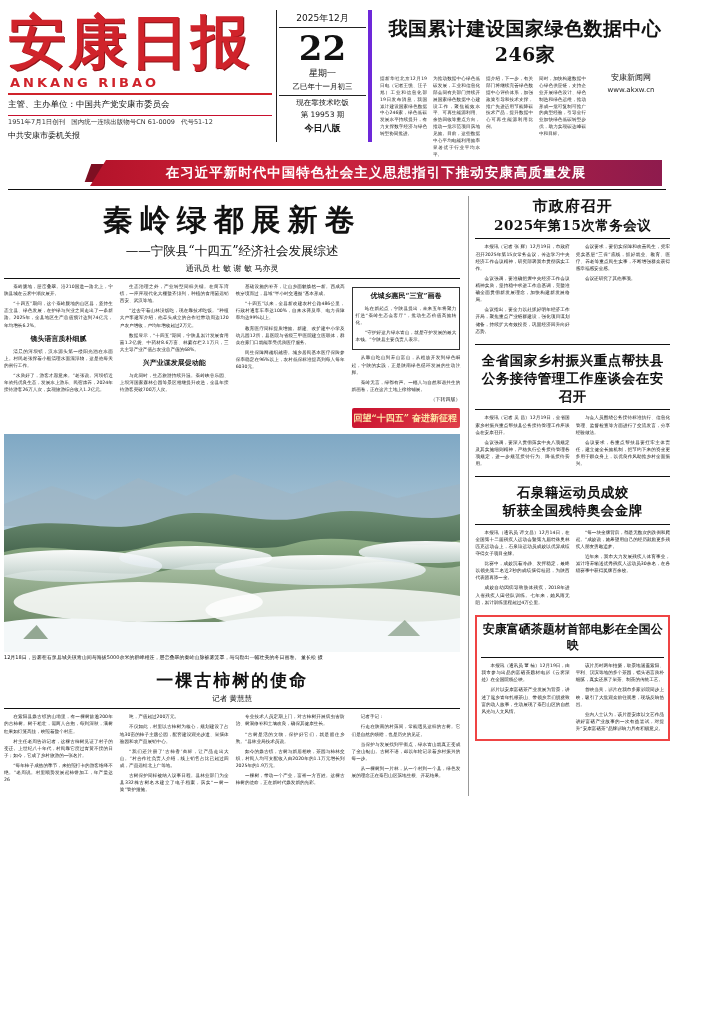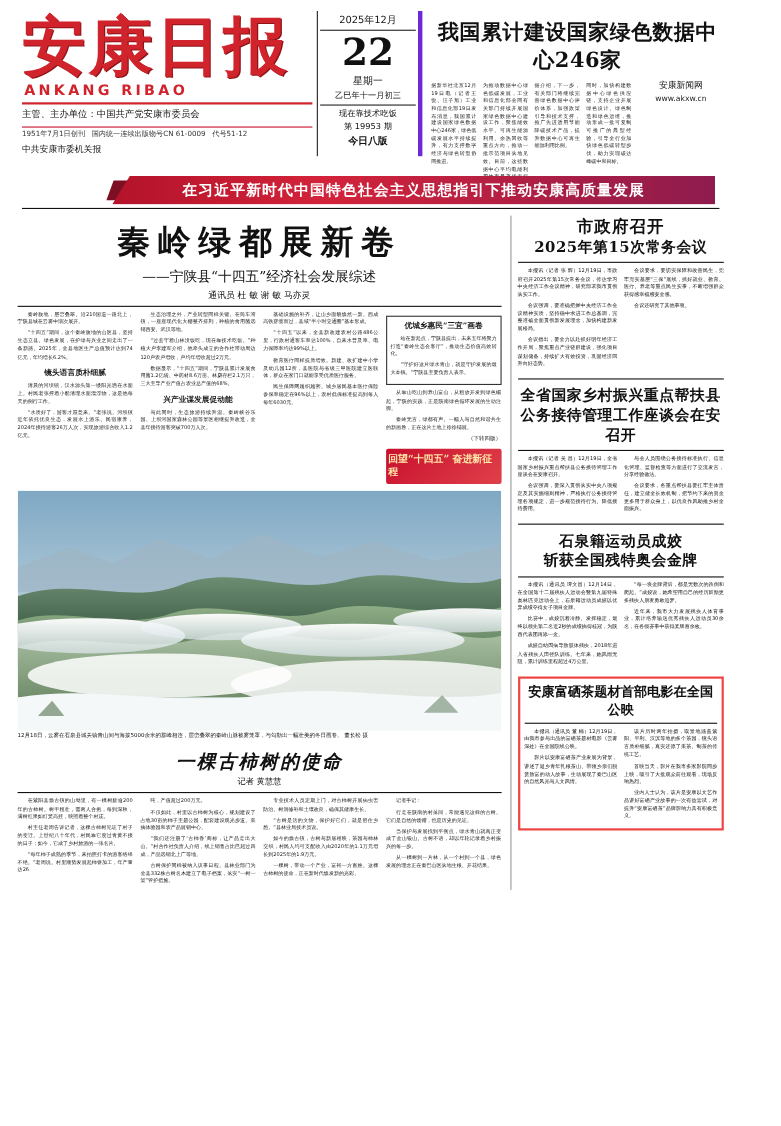--- a/index.html
+++ b/index.html
@@ -4,21 +4,21 @@
 <style>
   * { box-sizing: border-box; }
   html, body { margin:0; padding:0; }
   body {
     width: 710px; height: 1024px;
     background: #ffffff;
     font-family: "DejaVu Sans", "Liberation Sans", sans-serif;
     color: #111;
     overflow: hidden;
   }
-  .page { position: relative; width: 674px; height: 1024px; padding: 6px 16px; }
+  .page { position: relative; width: 674px; height: 1024px; padding: 6px 4px; }
 
   
   .masthead { display: flex; align-items: flex-start; height: 150px; }
   .logo-block { width: 272px; position: relative; }
   .logo-title {
     font-family: "DejaVu Serif", "Liberation Serif", serif;
     font-size: 58px; font-weight: bold; color: #d0232b;
     letter-spacing: 3px; line-height: 1.05; margin: 6px 0 0 4px;
     white-space: nowrap;
     text-shadow: 1px 1px 0 #8d1318;
@@ -97,21 +97,21 @@
     color:#ffe9a8; font-size:9px; font-weight:bold; text-align:left;
     padding:4px 2px; line-height:1.35; border-radius:2px;
     font-family:"DejaVu Serif","Liberation Serif",serif;
   }
 
   
   .photo { margin-top:6px; width: 100%; height: 218px; position:relative; overflow:hidden; }
   .caption { font-size:5px; margin-top:2px; line-height:1.5; }
 
   .headline2 { font-family:"DejaVu Serif","Liberation Serif",serif;
-    font-size: 17px; font-weight:bold; text-align:center; letter-spacing:2px; margin:8px 0 2px;font-style:italic; }
+    font-size: 17px; font-weight:bold; text-align:center; letter-spacing:2px; margin:8px 0 2px; }
   .byline2 { text-align:center; font-size:7.5px; margin-bottom:4px; }
 
   
   .r-title { font-family:"DejaVu Serif","Liberation Serif",serif; font-weight:bold;
     text-align:center; line-height:1.35; }
   .r-t1 { font-size: 15px; letter-spacing:1px; }
   .r-t2 { font-size: 13.5px; letter-spacing:0.5px; }
   .r-t3 { font-size: 12px; }
   .r-divider { border-top:1px solid #111; margin:6px 0 6px; }
   .r-cols2 { display:flex; gap:6px; }

